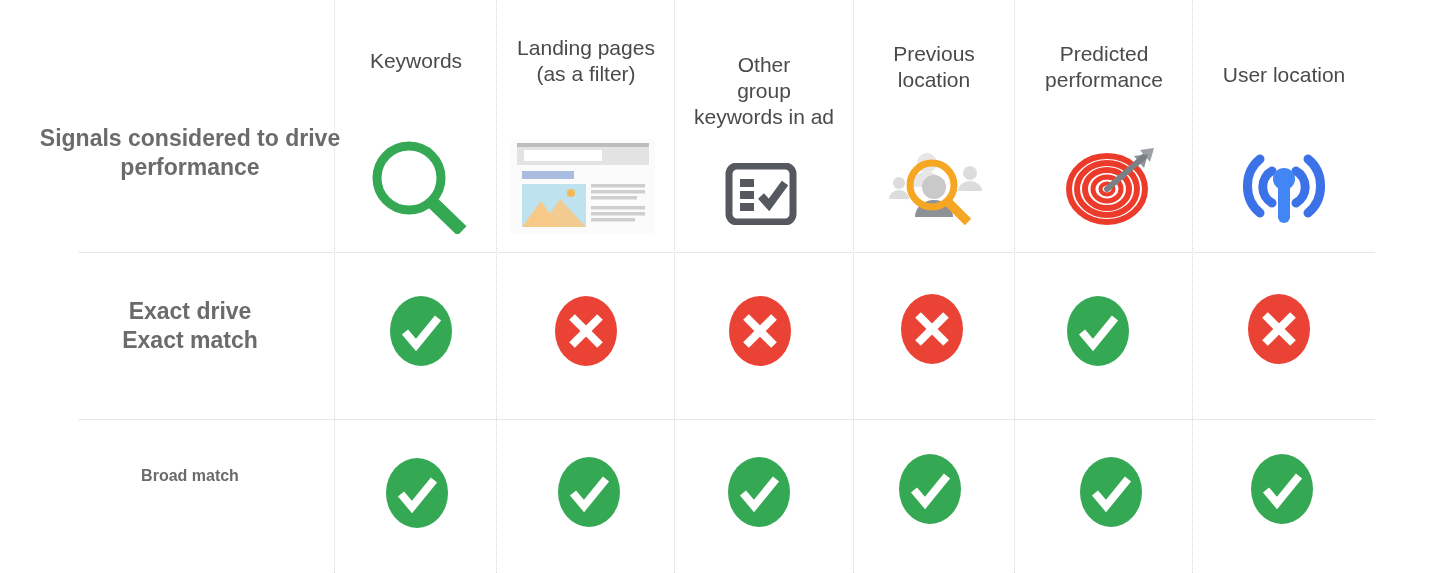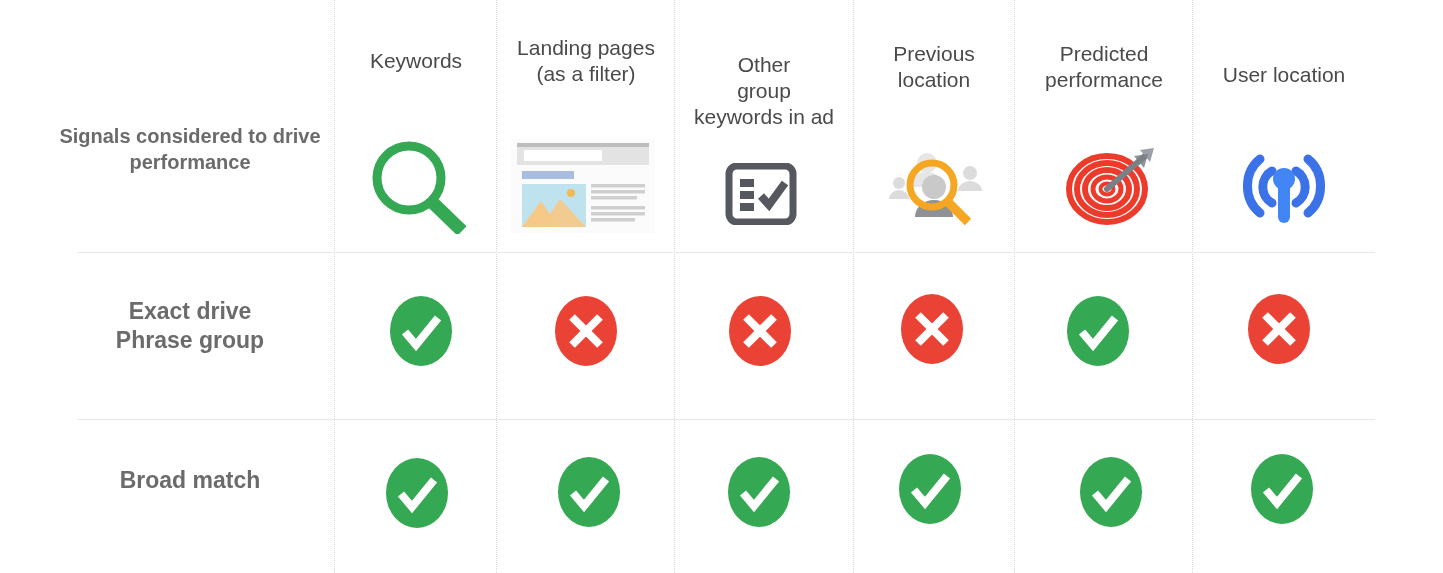--- a/index.html
+++ b/index.html
@@ -54,29 +54,29 @@
   
   .row-label {
     position: absolute;
     text-align: center;
     color: #6b6b6b;
     font-weight: bold;
     line-height: 1.28;
   }
   #label-signals {
     left: 34px; width: 312px; top: 124px;
-    font-size: 20px;
+    font-size: 23px;
   }
   #label-exact {
     left: 34px; width: 312px; top: 297px;
     font-size: 23px;
   }
   #label-broad {
     left: 34px; width: 312px; top: 466px;
-    font-size: 23px;
+    font-size: 16px;
   }
 
   
   .mark {
     position: absolute;
     width: 62px;
     height: 70px;
   }
   .mark svg { display: block; width: 100%; height: 100%; }
 </style>
@@ -94,21 +94,21 @@
 
   <div class="hline" style="top:252px"></div>
   <div class="hline" style="top:419px"></div>
 
   <div id="label-signals" class="row-label">
     <span>Signals considered to drive performance</span>
   </div>
 
   <div id="label-exact" class="row-label">
     <div>Exact drive</div>
-    <div>Phrase group</div>
+    <div>Exact match</div>
   </div>
 
   <div id="label-broad" class="row-label">
     <span>Broad match</span>
   </div>
 
   <div class="col-head" style="left:338px; width:156px; top:48px;">
     <span>Keywords</span>
   </div>
 

